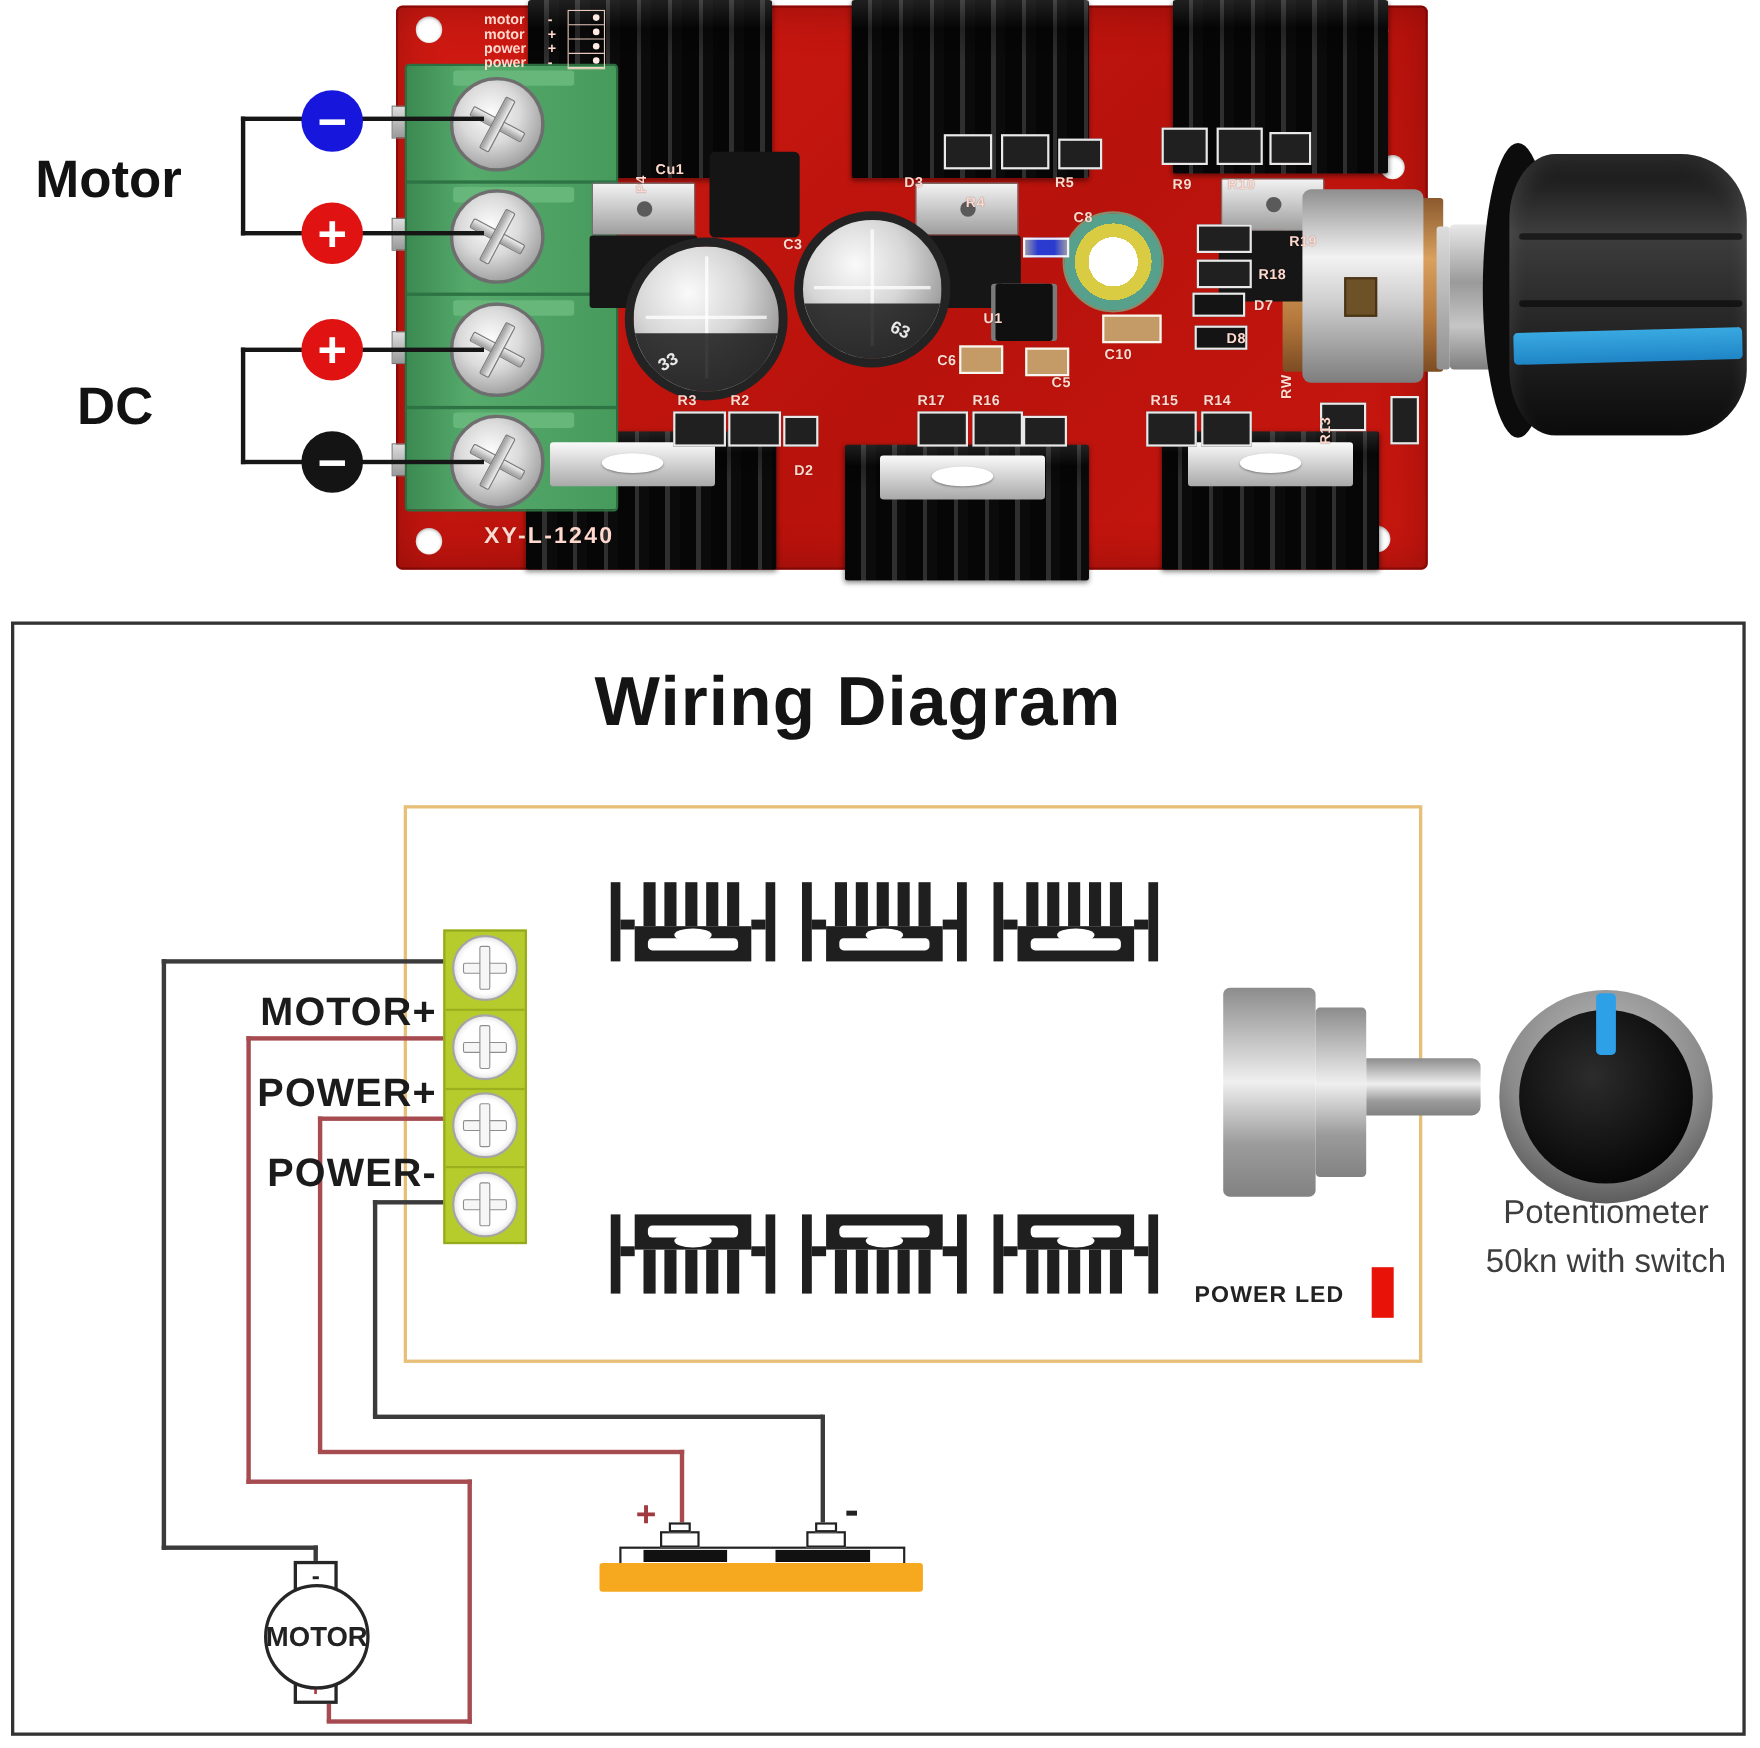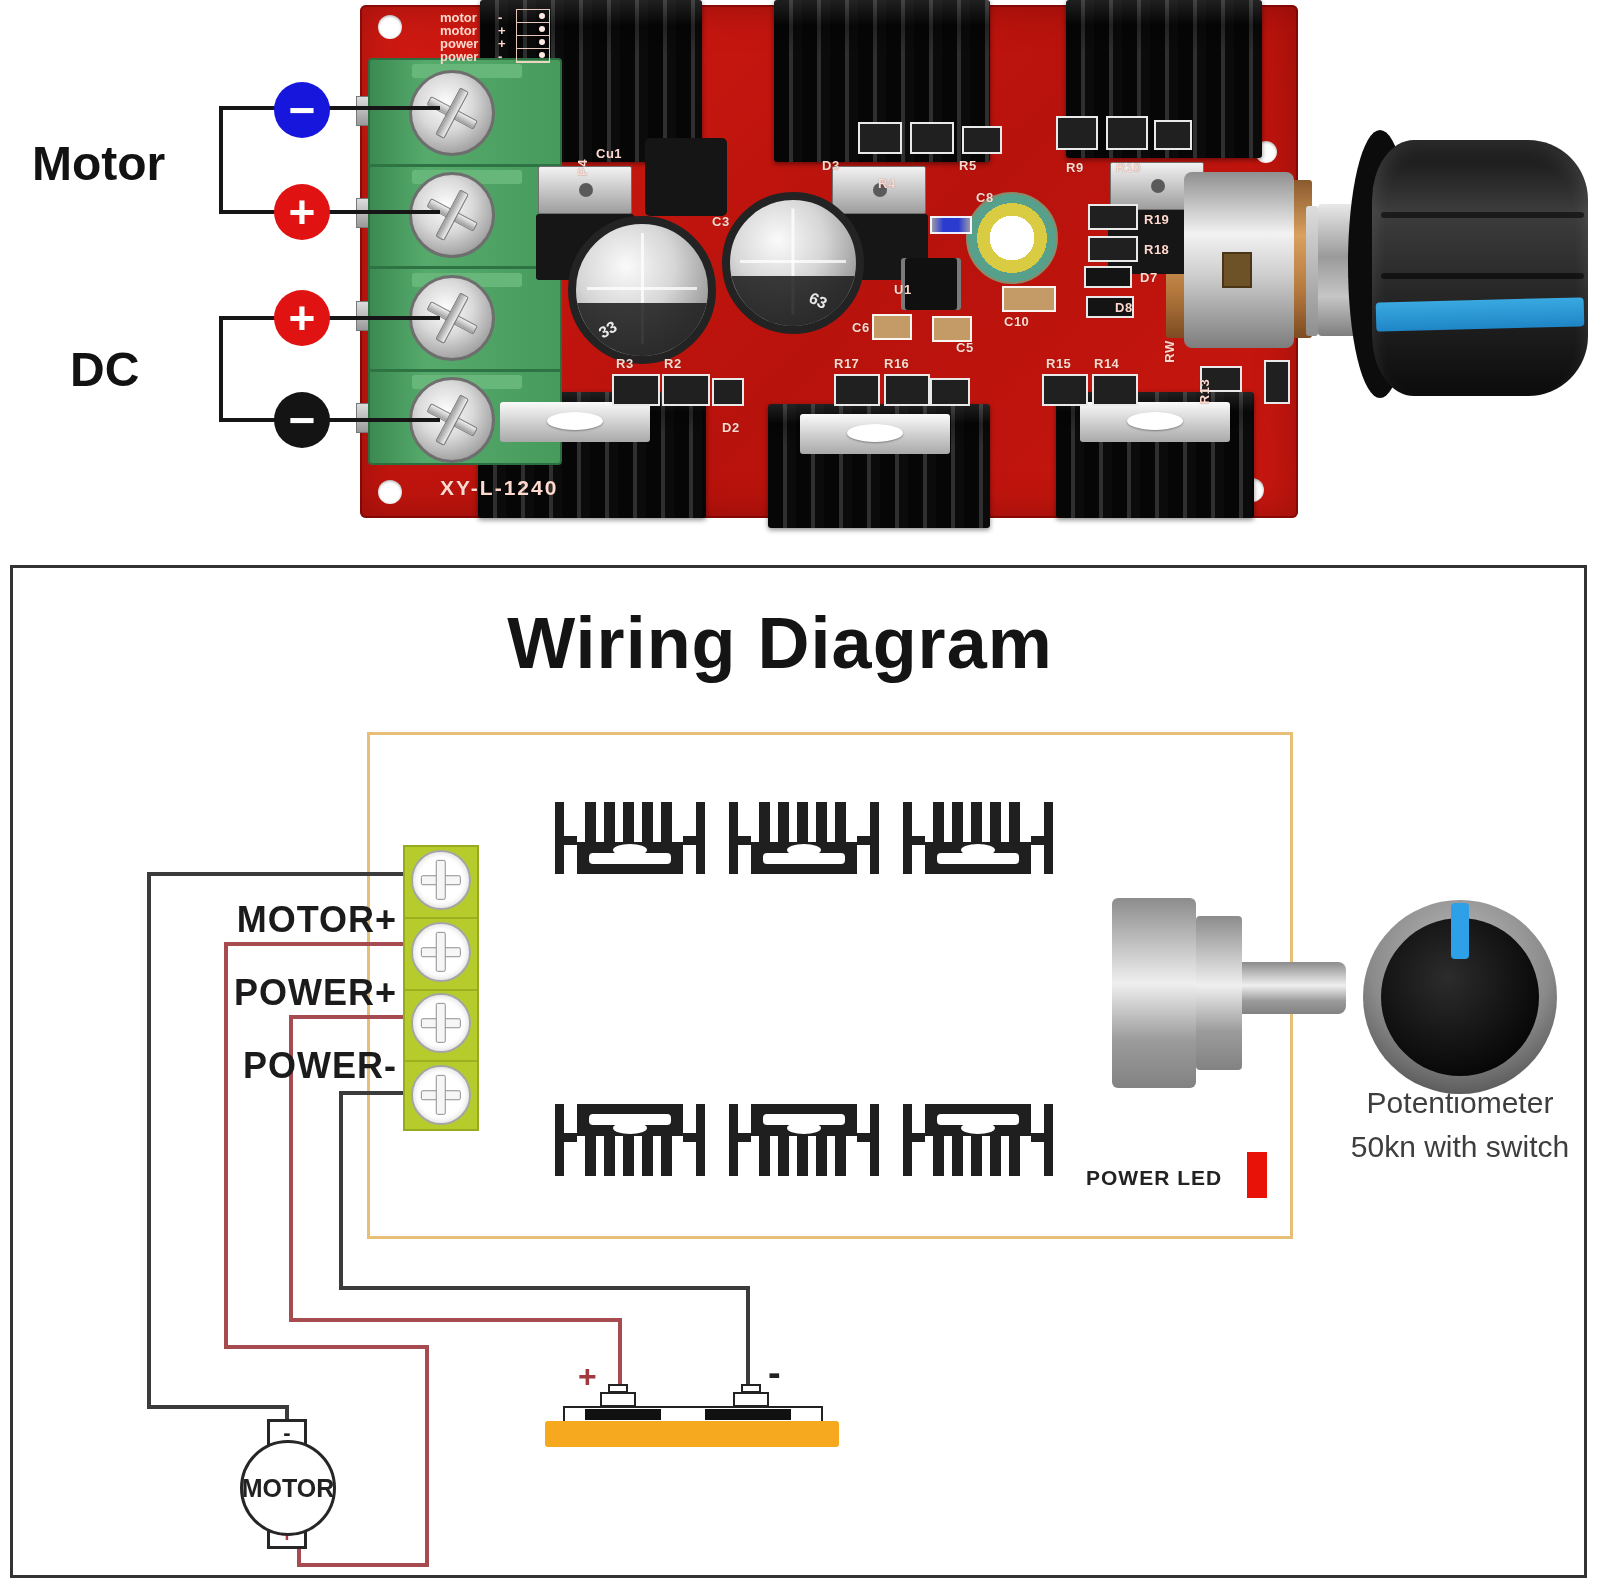--- a/index.html
+++ b/index.html
@@ -68,21 +68,21 @@
         background:linear-gradient(180deg,#101010,#3d3d3d 28%,#2a2a2a 55%,#0b0b0b),#181818;
         box-shadow:inset 0 10px 18px rgba(255,255,255,.12);}
   #knob-skirt{position:absolute;left:1348px;top:130px;width:64px;height:268px;border-radius:50%;
         background:#0c0c0c;z-index:7;}
   .kgroove{position:absolute;left:4%;width:94%;height:6px;background:rgba(0,0,0,.55);border-radius:3px;}
   #knob-stripe{position:absolute;left:1376px;top:300px;width:208px;height:29px;z-index:9;border-radius:4px;
         background:linear-gradient(180deg,#39a9e1,#1f85c6);transform:rotate(-1.5deg);}
 
   
   #dbox{position:absolute;left:10px;top:565px;width:1577px;height:1013px;border:3px solid #333;background:#fff;}
-  #dtitle{position:absolute;left:330px;top:602px;width:900px;text-align:center;font-size:72px;font-weight:bold;
+  #dtitle{position:absolute;left:330px;top:602px;width:900px;text-align:center;font-size:63px;font-weight:bold;
           color:#141414;letter-spacing:1px;z-index:3;}
   .wm{position:absolute;color:#c9c9c9;z-index:30;pointer-events:none;white-space:nowrap;}
   #wm1{left:560px;top:858px;width:460px;text-align:center;font-size:47px;letter-spacing:4px;}
   #wm2{left:400px;top:928px;width:780px;text-align:center;font-size:77px;letter-spacing:1px;}
   #obox{position:absolute;left:367px;top:732px;width:926px;height:507px;border:3px solid #e7bf77;z-index:2;}
   #dblock{position:absolute;left:403px;top:845px;width:76px;height:286px;z-index:10;
           background:#b5cc2c;border:2px solid #96aa1d;}
   .ddiv{position:absolute;left:0;width:100%;height:2px;background:#9cb01f;}
   .dscrew{position:absolute;z-index:11;width:60px;height:60px;border-radius:50%;background:#fff;
           border:2px solid #a5a5a5;box-shadow:inset 0 0 6px rgba(0,0,0,.18);}
@@ -260,21 +260,21 @@
       <div class="pcb-label" style="left: 596px; top: 146px;">Cu1</div>
       <div class="pcb-label" style="left: 712px; top: 214px;">C3</div>
       <div class="pcb-label" style="left: 822px; top: 158px;">D3</div>
       <div class="pcb-label" style="left: 878px; top: 176px;">R4</div>
       <div class="pcb-label" style="left: 934px; top: 158px; margin-left: 25px;">R5</div>
       <div class="pcb-label" style="left: 976px; top: 190px;">C8</div>
       <div class="pcb-label" style="left: 894px; top: 282px;">U1</div>
       <div class="pcb-label" style="left: 852px; top: 320px;">C6</div>
       <div class="pcb-label" style="left: 956px; top: 340px;">C5</div>
       <div class="pcb-label" style="left: 1004px; top: 314px;">C10</div>
-      <div class="pcb-label" style="left: 1144px; top: 212px;">R19</div>
+      <div class="pcb-label" style="left: 1172px; top: 212px;">R19</div>
       <div class="pcb-label" style="left: 1144px; top: 242px;">R18</div>
       <div class="pcb-label" style="left: 1140px; top: 270px;">D7</div>
       <div class="pcb-label" style="left: 1115px; top: 300px;">D8</div>
       <div class="pcb-label" style="left: 1066px; top: 160px;">R9</div>
       <div class="pcb-label" style="left: 1116px; top: 160px;">R10</div>
       <div class="pcb-label" style="left: 616px; top: 356px;">R3</div>
       <div class="pcb-label" style="left: 664px; top: 356px;">R2</div>
       <div class="pcb-label" style="left: 834px; top: 356px;">R17</div>
       <div class="pcb-label" style="left: 884px; top: 356px;">R16</div>
       <div class="pcb-label" style="left: 1046px; top: 356px;">R15</div>

